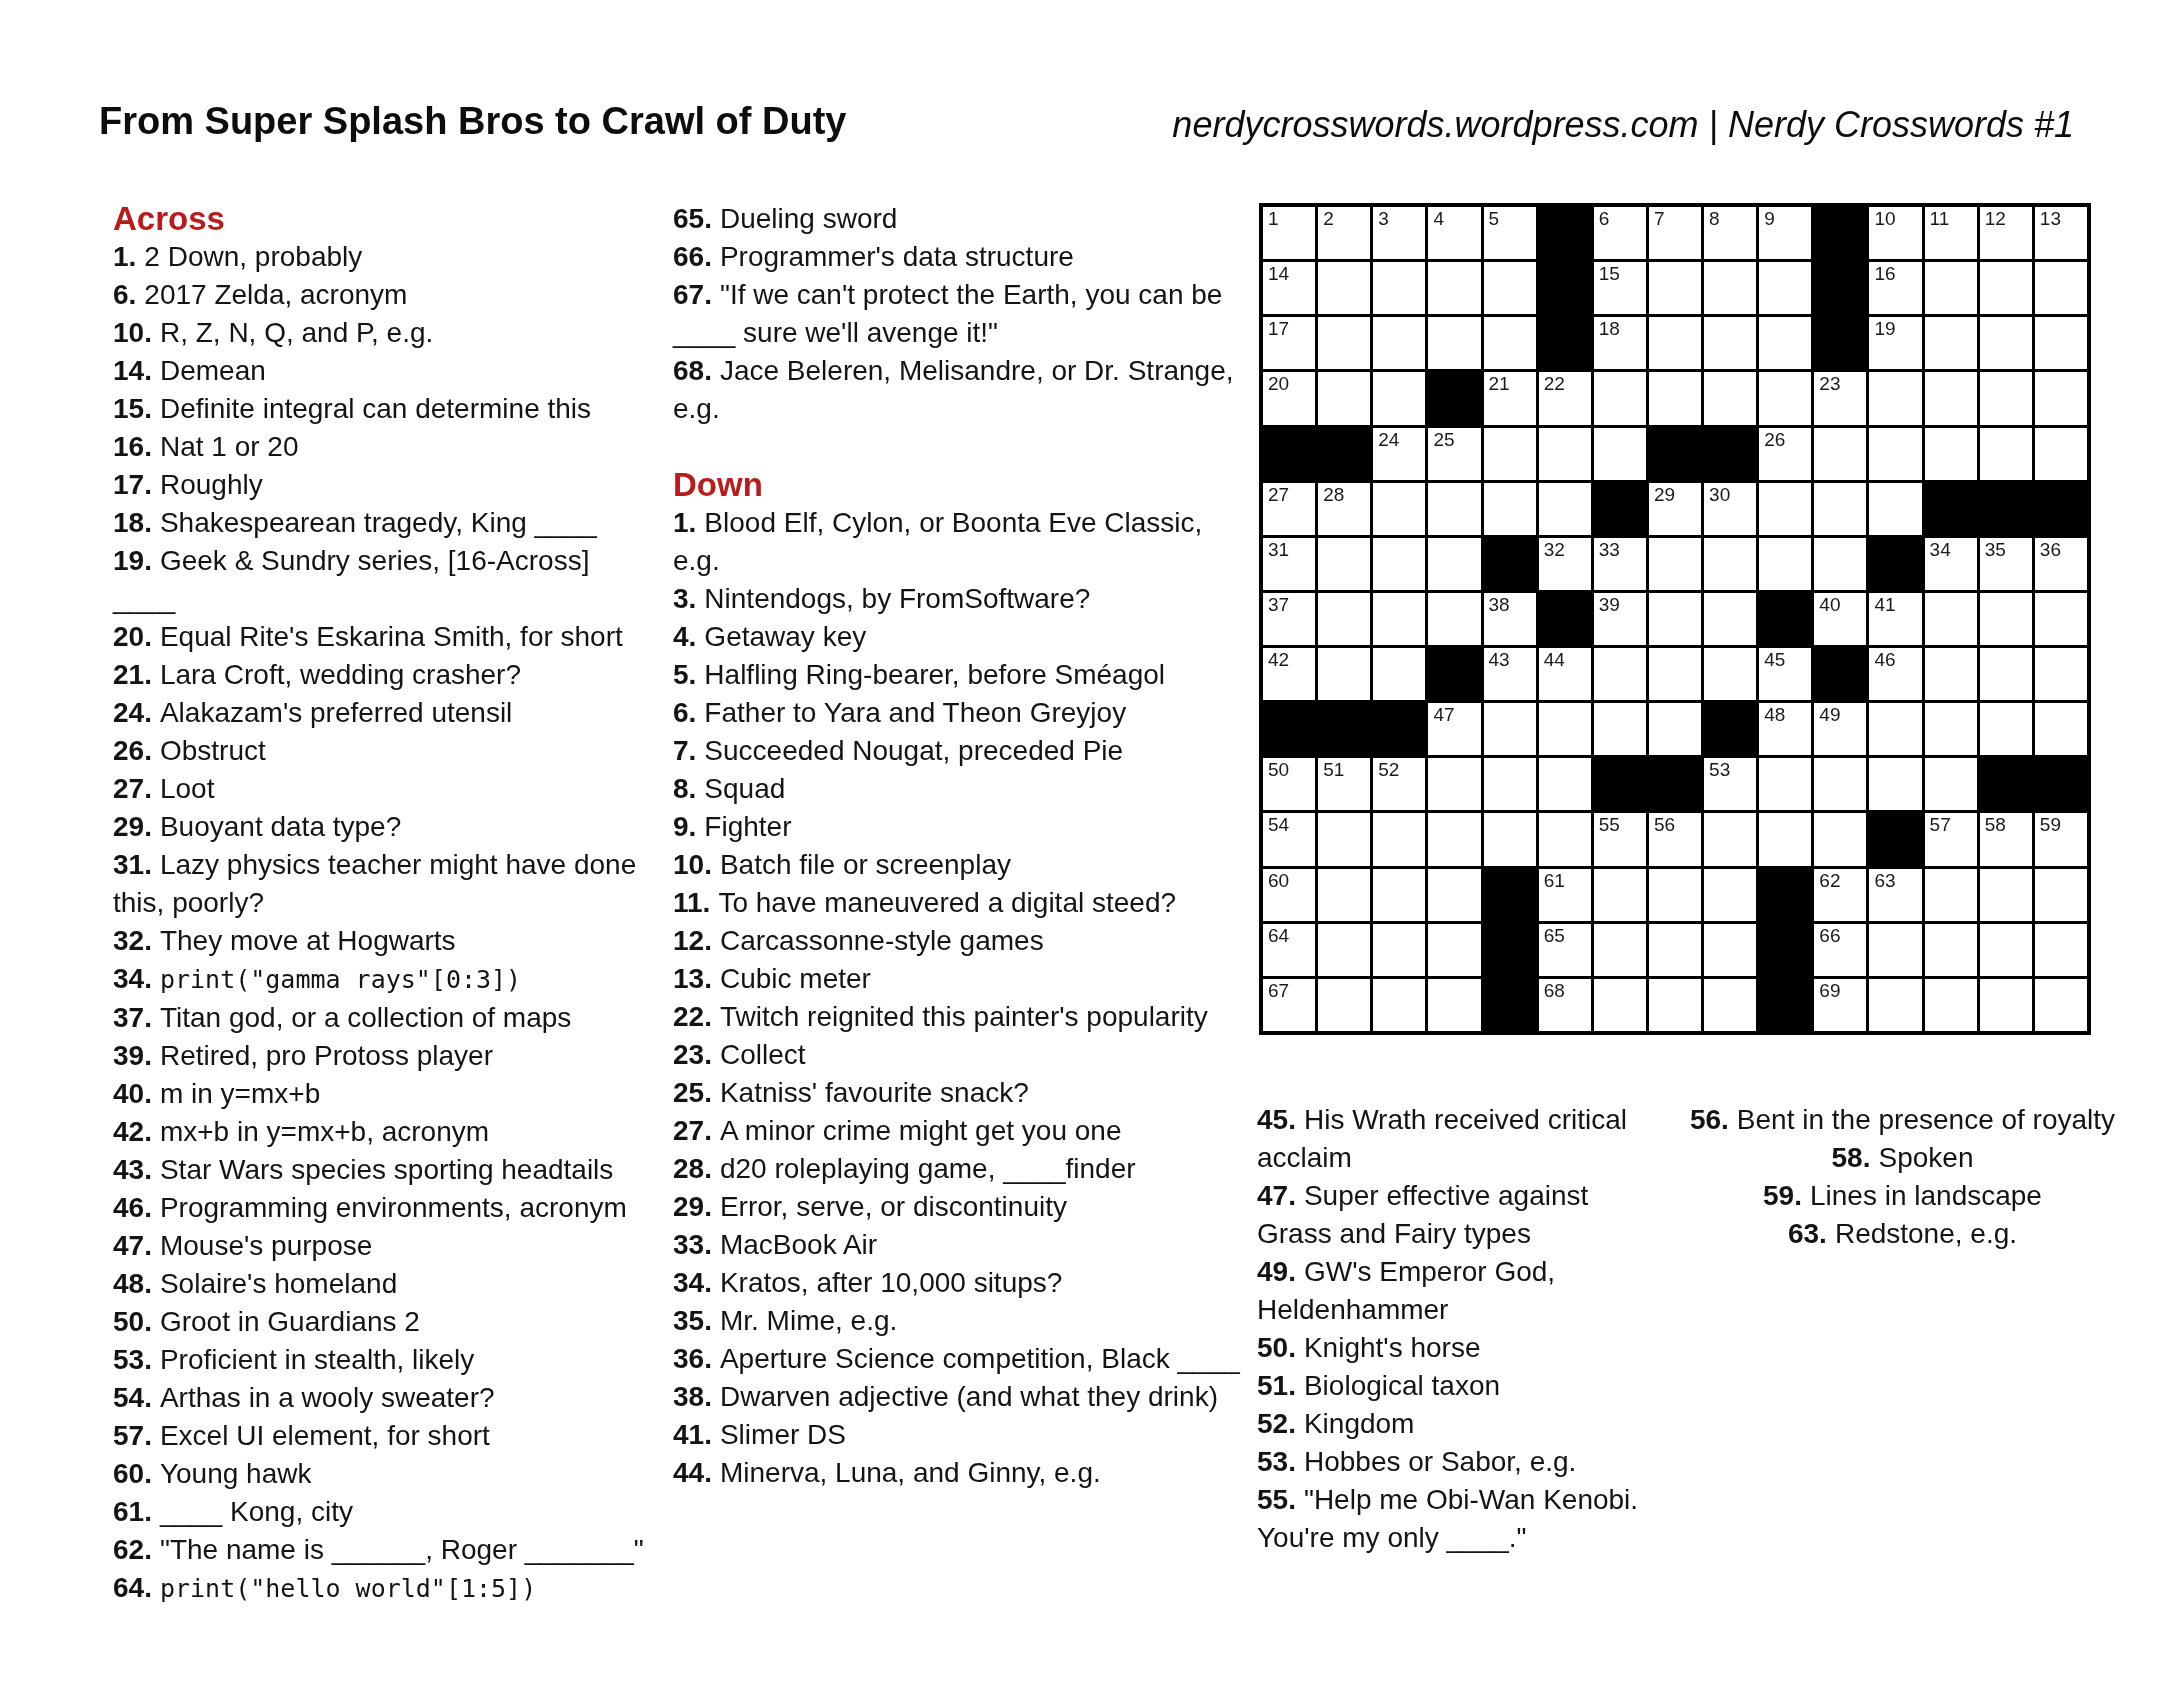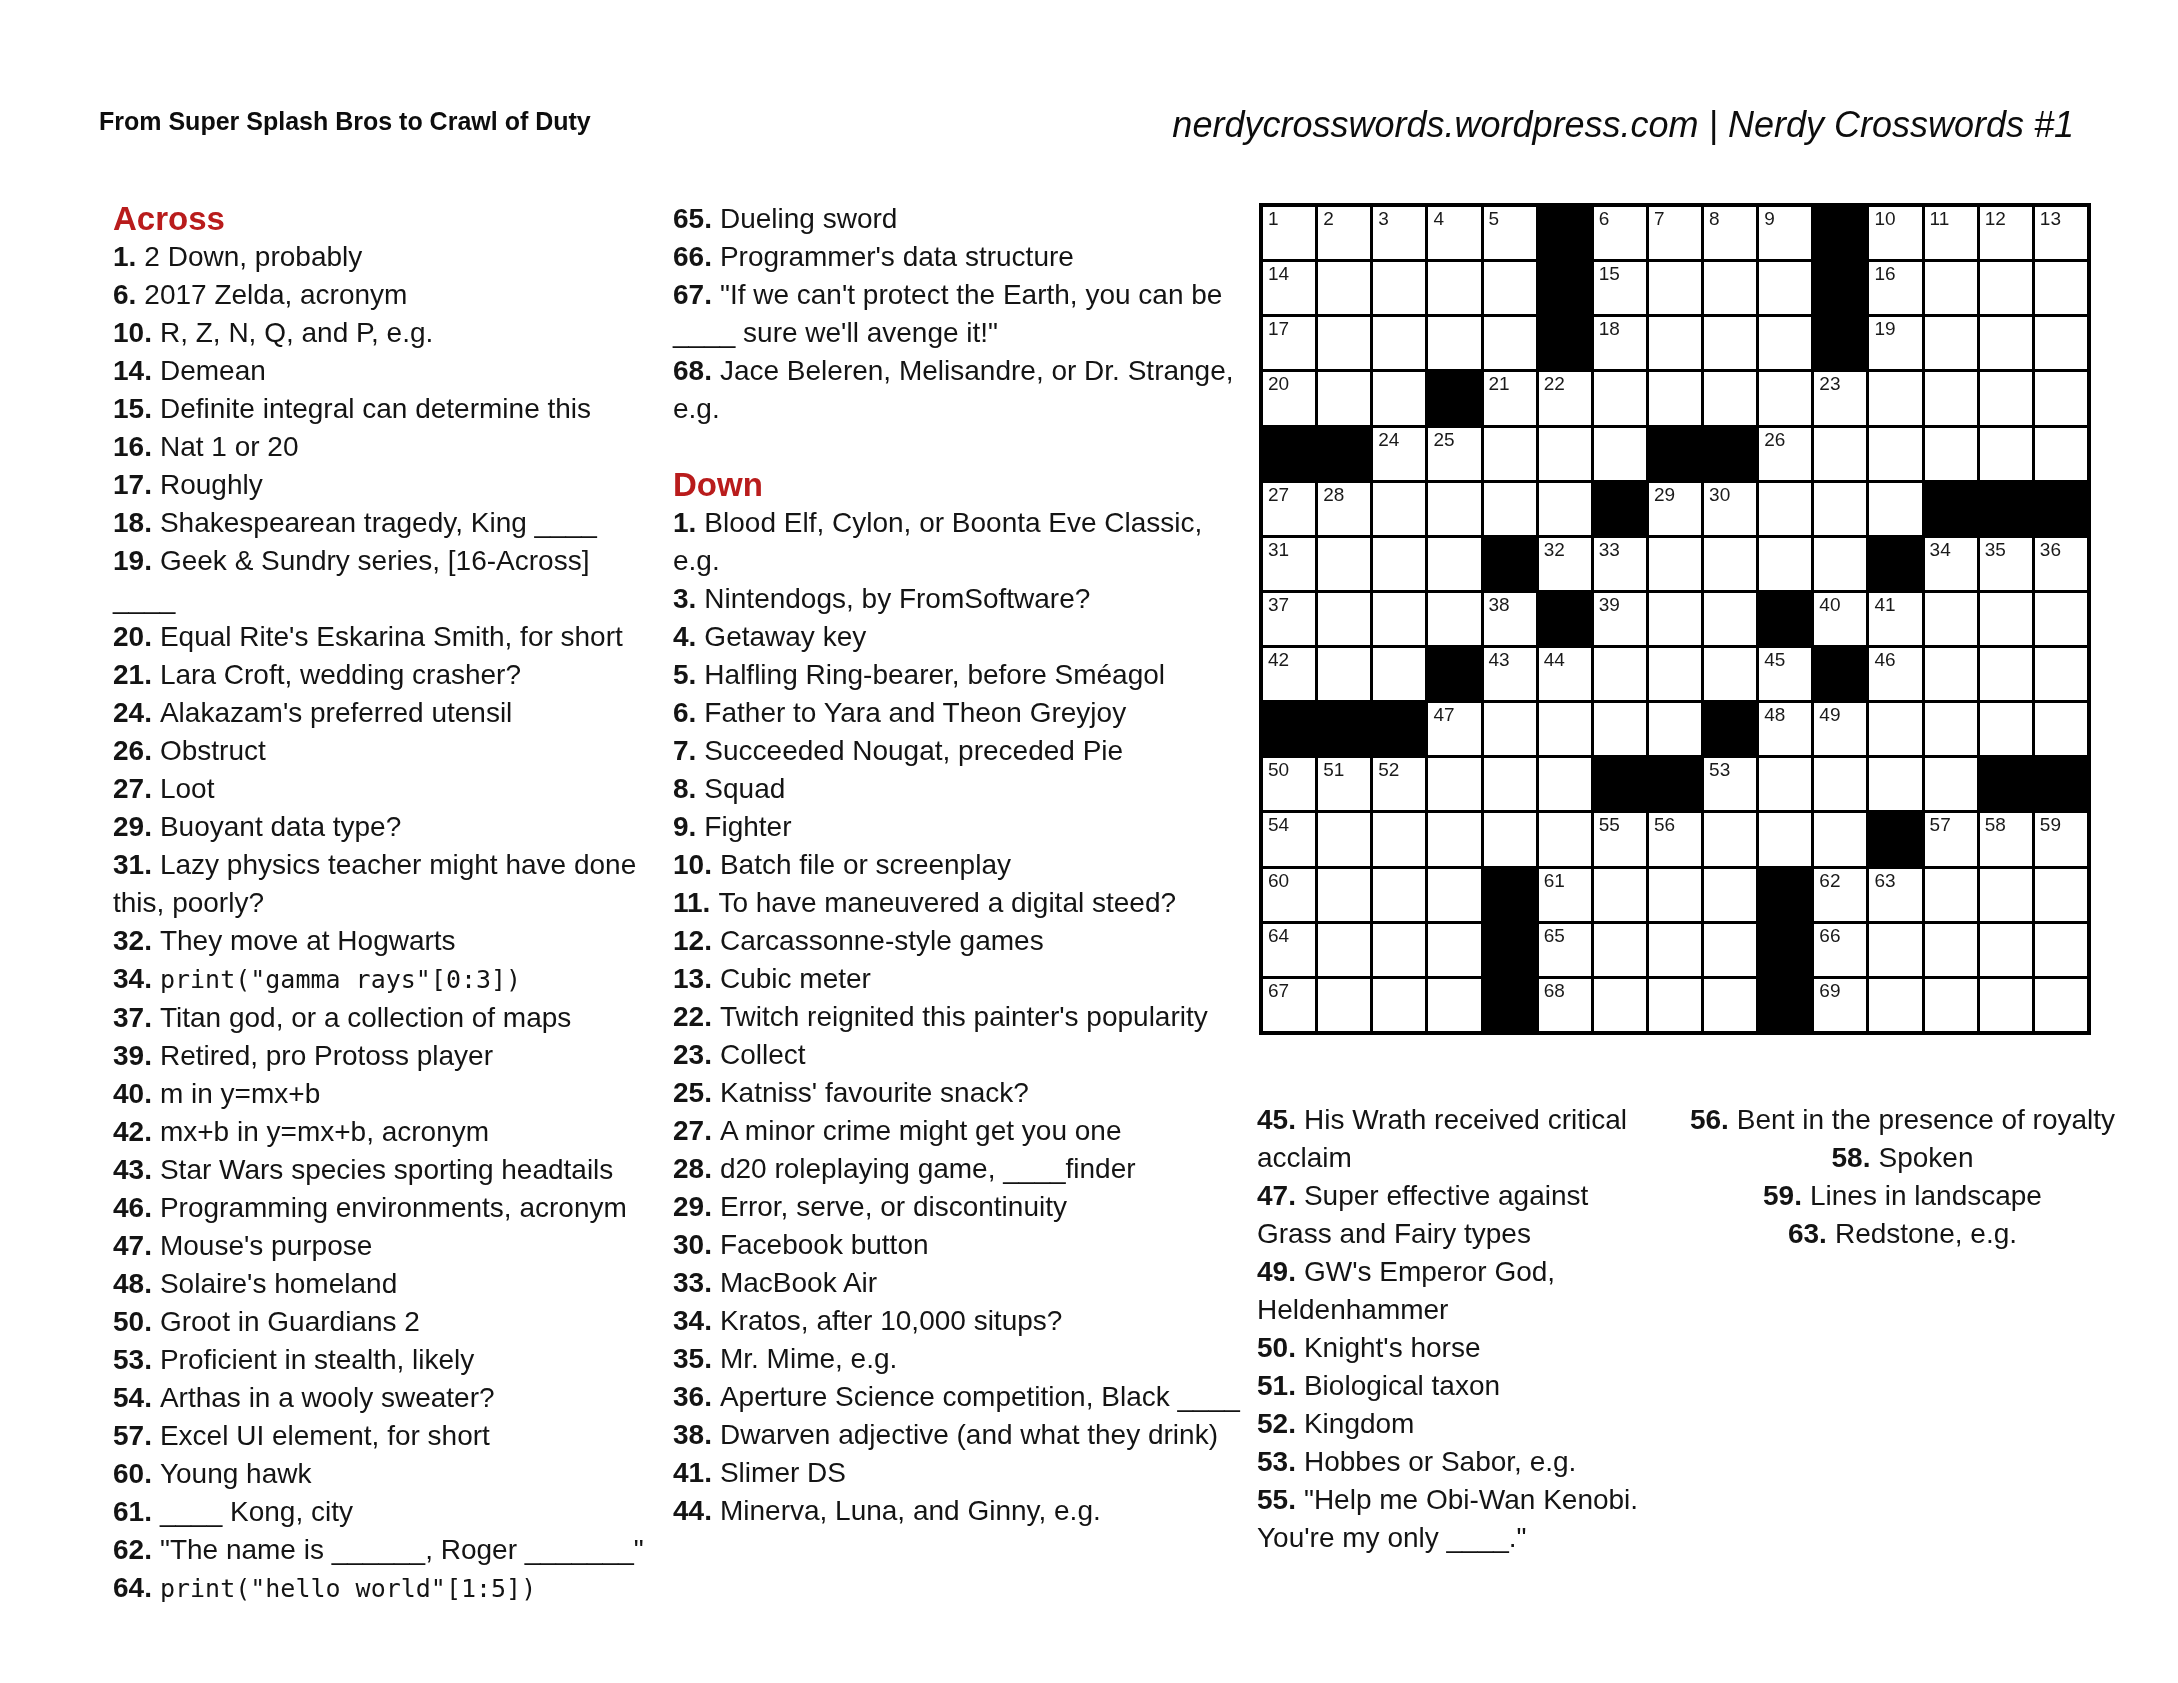--- a/index.html
+++ b/index.html
@@ -3,21 +3,21 @@
 <meta charset="utf-8">
 <style>
   html,body{margin:0;padding:0;}
   body{
     width:2178px;height:1683px;background:#ffffff;position:relative;
     font-family:"Liberation Sans", sans-serif;color:#111;
     -webkit-font-smoothing:antialiased;
   }
   #page-title{
     position:absolute;left:99px;top:102px;
-    font-size:25px;font-weight:bold;line-height:38px;color:#0d0d0d;
+    font-size:38px;font-weight:bold;line-height:38px;color:#0d0d0d;
     letter-spacing:0px;white-space:nowrap;
   }
   #site-header{
     position:absolute;right:104px;top:107px;
     font-size:36px;font-style:italic;font-weight:normal;line-height:36px;
     color:#0d0d0d;white-space:nowrap;
   }
   .clue-col{position:absolute;}
   #col1{left:113px;top:200px;width:540px;}
   #col2{left:673px;top:200px;width:569px;}
@@ -108,21 +108,20 @@
       <div class="clue"><span class="cnum">10.</span><span class="ctext">Batch file or screenplay</span></div>
       <div class="clue"><span class="cnum">11.</span><span class="ctext">To have maneuvered a digital steed?</span></div>
       <div class="clue"><span class="cnum">12.</span><span class="ctext">Carcassonne-style games</span></div>
       <div class="clue"><span class="cnum">13.</span><span class="ctext">Cubic meter</span></div>
       <div class="clue"><span class="cnum">22.</span><span class="ctext">Twitch reignited this painter's popularity</span></div>
       <div class="clue"><span class="cnum">23.</span><span class="ctext">Collect</span></div>
       <div class="clue"><span class="cnum">25.</span><span class="ctext">Katniss' favourite snack?</span></div>
       <div class="clue"><span class="cnum">27.</span><span class="ctext">A minor crime might get you one</span></div>
       <div class="clue"><span class="cnum">28.</span><span class="ctext">d20 roleplaying game, ____finder</span></div>
       <div class="clue"><span class="cnum">29.</span><span class="ctext">Error, serve, or discontinuity</span></div>
-      <div class="clue"><span class="cnum">30.</span><span class="ctext">Facebook button</span></div>
       <div class="clue"><span class="cnum">33.</span><span class="ctext">MacBook Air</span></div>
       <div class="clue"><span class="cnum">34.</span><span class="ctext">Kratos, after 10,000 situps?</span></div>
       <div class="clue"><span class="cnum">35.</span><span class="ctext">Mr. Mime, e.g.</span></div>
       <div class="clue"><span class="cnum">36.</span><span class="ctext">Aperture Science competition, Black ____</span></div>
       <div class="clue"><span class="cnum">38.</span><span class="ctext">Dwarven adjective (and what they drink)</span></div>
       <div class="clue"><span class="cnum">41.</span><span class="ctext">Slimer DS</span></div>
       <div class="clue"><span class="cnum">44.</span><span class="ctext">Minerva, Luna, and Ginny, e.g.</span></div>
     </div>
 </div>
 

